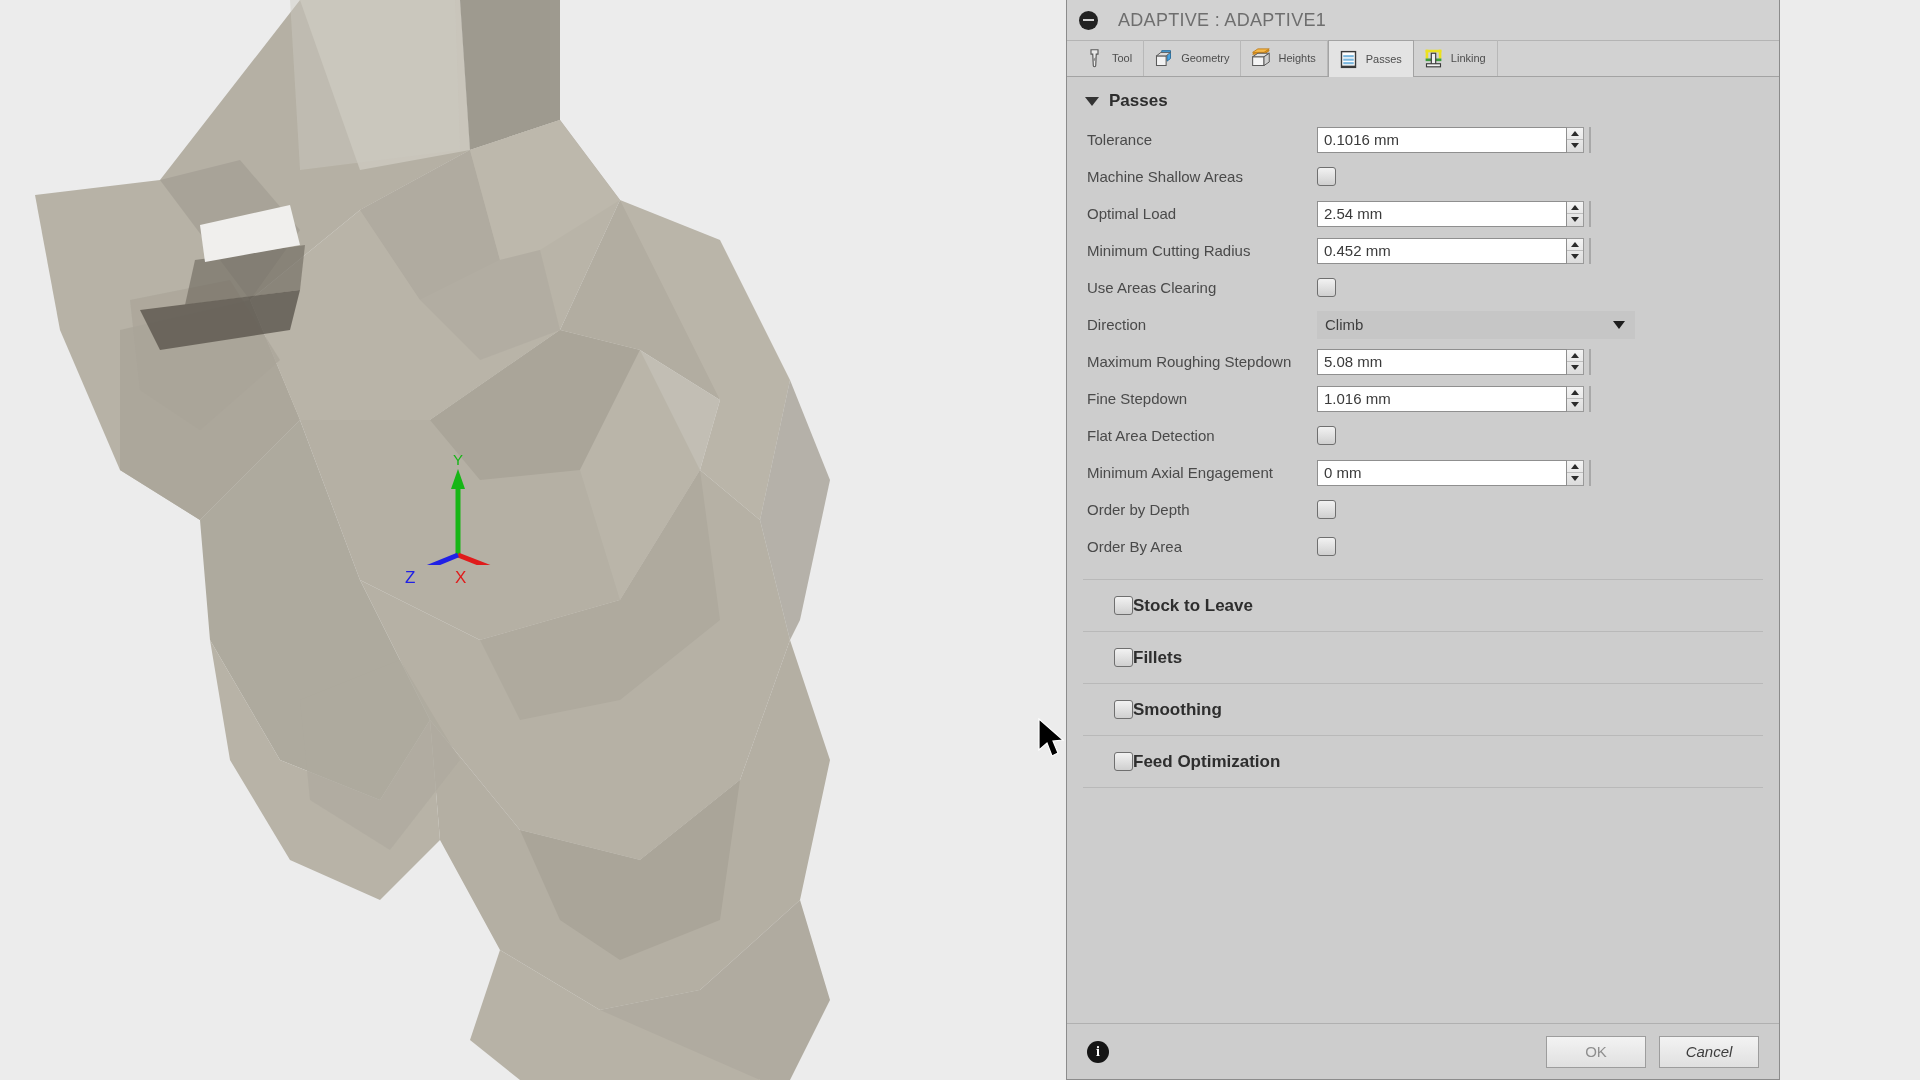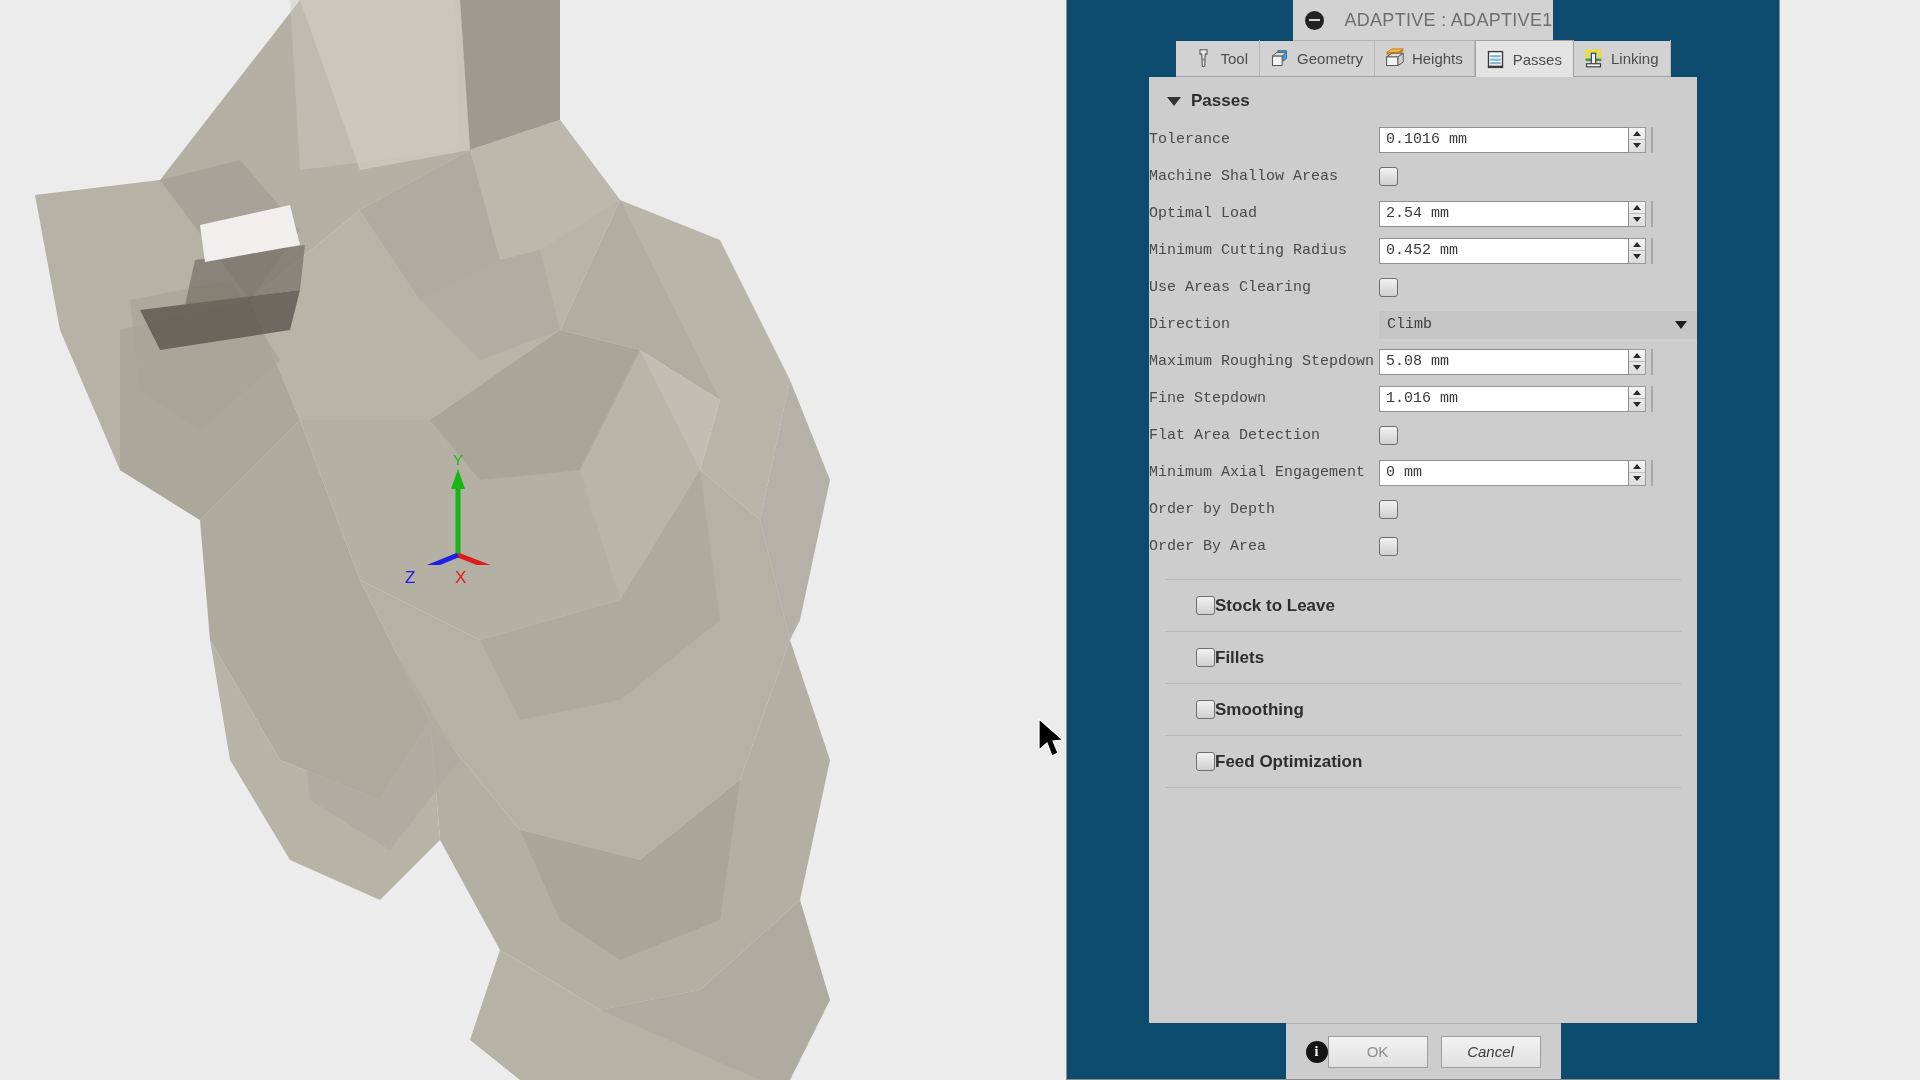--- a/index.html
+++ b/index.html
@@ -19,25 +19,25 @@
   }
   #viewport svg { display: block; }
 
   
   #cursor { position: absolute; left: 1037px; top: 718px; width: 28px; height: 42px; pointer-events: none; }
 
   
   #panel {
     position: absolute; left: 1066px; top: 0px;
     width: 714px; height: 1080px;
-    background: #0c4a6e;
+    background: #1d4ed8;
     border-left: 1px solid #8c8c8c;
     border-right: 1px solid #8c8c8c;
     border-bottom: 1px solid #8c8c8c;
-    display: flex; flex-direction: column; align-items: center;
+    display: flex; flex-direction: column;
   }
 
   
   #titlebar {
     height: 41px; flex: 0 0 41px;
     background: #d2d2d2;
     border-bottom: 1px solid #b4b4b4;
     display: flex; align-items: center; padding-left: 12px;
   }
   .collapse-dot {
@@ -55,21 +55,21 @@
   
   #tabstrip {
     height: 36px; flex: 0 0 36px;
     background: #d2d2d2;
     border-bottom: 1px solid #a3a3a3;
     display: flex; align-items: flex-end; padding-left: 8px;
     position: relative;
   }
   .tab {
     height: 36px; display: flex; align-items: center; gap: 7px;
-    padding: 0 11px 0 9px; font-size: 15px; color: #4d4d4d;
+    padding: 0 11px 0 9px; font-size: 11px; color: #4d4d4d;
     border-right: 1px solid #b8b8b8;
     position: relative; background: transparent; cursor: default; margin-top: 22px;
   }
   .tab.active {
     background: #e3e3e3;
     border-left: 1px solid #a3a3a3;
     border-right: 1px solid #a3a3a3;
     border-top: 1px solid #a3a3a3;
     margin-bottom: -1px; height: 37px;
   }
@@ -81,21 +81,21 @@
   }
 
   .section-head {
     display: flex; align-items: center; gap: 10px;
     padding: 14px 0 10px 18px;
   }
   .caret { width: 0; height: 0; border-left: 7px solid transparent; border-right: 7px solid transparent; border-top: 9px solid #333; }
   .section-title { font-size: 17px; font-weight: bold; color: #2e2e2e; }
 
   .row {
-    display: flex; align-items: center; height: 37px;  font-family: Liberation Mono, monospace;
+    display: flex; align-items: center; height: 37px; padding-left: 20px;
   }
   .row-label { width: 230px; flex: 0 0 230px; font-size: 15px; color: #4a4a4a; }
 
   .field-wrap { display: flex; align-items: center; width: 274px; }
   .txtfield {
     flex: 1 1 auto; height: 26px; background: #fff;
     border: 1px solid #8f8f8f;
     font-size: 15px; color: #3a3a3a;
     display: flex; align-items: center; padding-left: 6px;
   }

